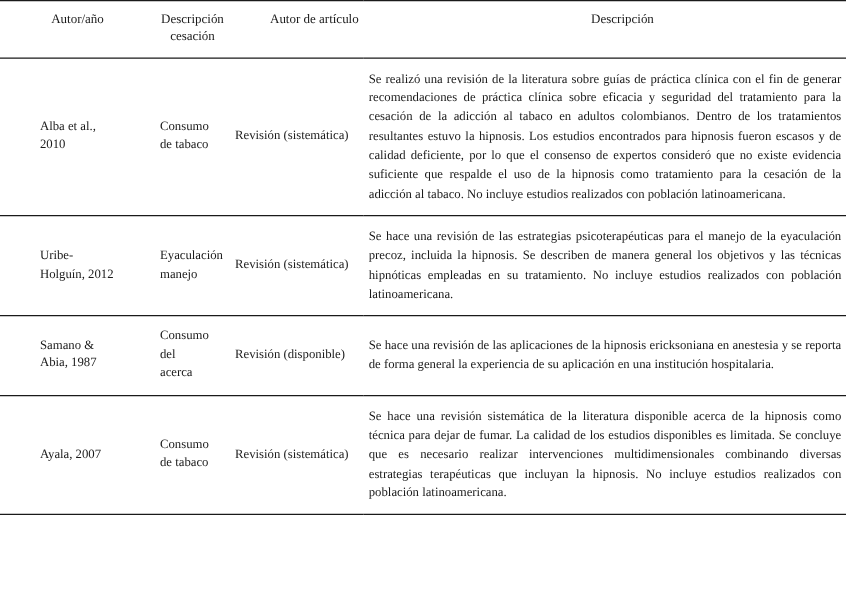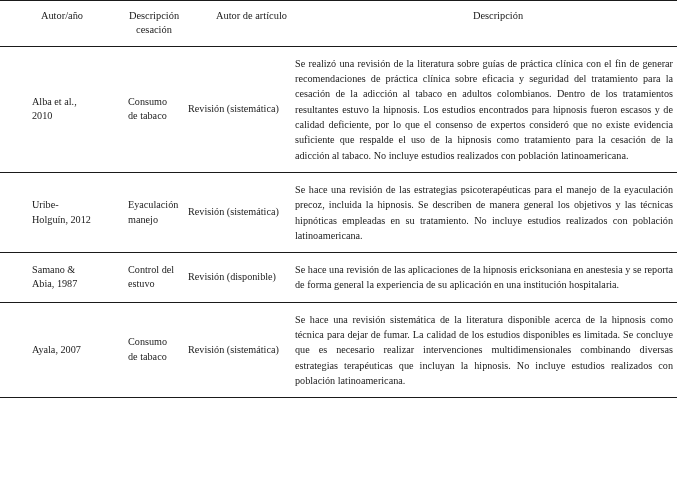--- a/index.html
+++ b/index.html
@@ -148,22 +148,22 @@
         <td class="cell-tipo">Revisión (sistemática)</td>
         <td class="cell-descripcion">Se hace una revisión de las estrategias psicoterapéuticas para el manejo de la eyaculación precoz, incluida la hipnosis. Se describen de manera general los objetivos y las técnicas hipnóticas empleadas en su tratamiento. No incluye estudios realizados con población latinoamericana.</td>
       </tr>
 
       <tr class="data-row">
         <td class="cell-autor">
           <span class="hdr-line">Samano &amp;</span>
           <span class="hdr-line">Abia, 1987</span>
         </td>
         <td class="cell-aplicacion">
-          <span class="hdr-line">Control del</span>
-          <span class="hdr-line">estuvo</span>
+          <span class="hdr-line">Consumo del</span>
+          <span class="hdr-line">acerca</span>
         </td>
         <td class="cell-tipo">Revisión (disponible)</td>
         <td class="cell-descripcion">Se hace una revisión de las aplicaciones de la hipnosis ericksoniana en anestesia y se reporta de forma general la experiencia de su aplicación en una institución hospitalaria.</td>
       </tr>
 
       <tr class="data-row">
         <td class="cell-autor">
           <span class="hdr-line">Ayala, 2007</span>
           <span class="hdr-line"></span>
         </td>

